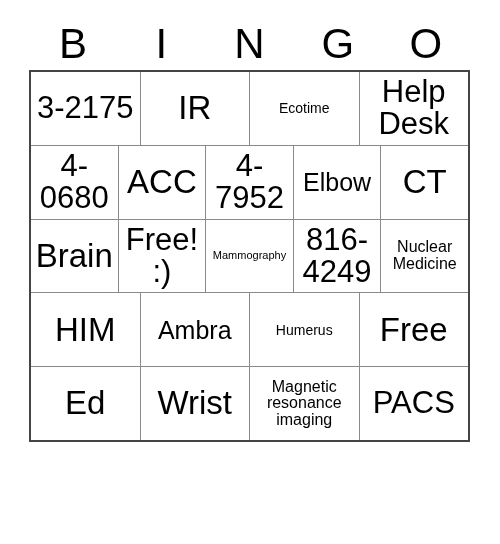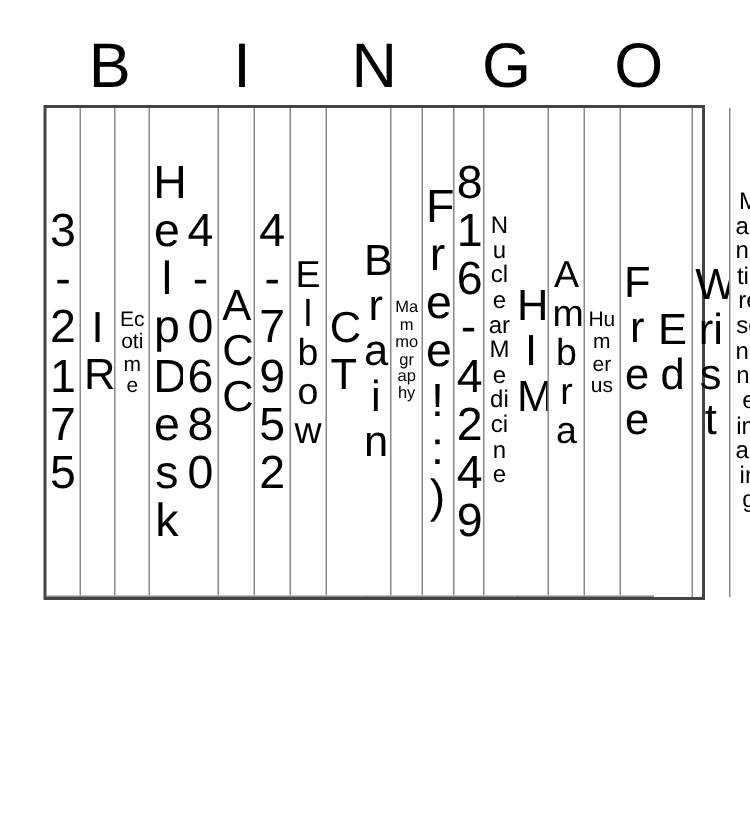--- a/index.html
+++ b/index.html
@@ -44,25 +44,25 @@
     letter-spacing: 0;
     color: #000000;
   }
 
   
   .grid {
     position: absolute;
     left: 29px;
     top: 70px;
     width: 441px;
-    height: 330px;
+    height: 372px;
     box-sizing: border-box;
     border: 2px solid #444444;
     display: flex;
-    flex-direction: row;
+    flex-direction: column;
     background: #ffffff;
   }
   .grid-row {
     flex: 1 1 0;
     display: flex;
     border-bottom: 1px solid #8a8a8a;
   }
   .grid-row:last-child {
     border-bottom: none;
   }
@@ -83,21 +83,21 @@
     border-right: none;
   }
 
   .cell-text {
     display: block;
     width: 100%;
     text-align: center;
   }
 
   
-  .fs-xl  { font-size: 29px; text-align: center; }
+  .fs-xl  { font-size: 33px; text-align: center; }
   .fs-lg  { font-size: 31px; }
   .fs-md  { font-size: 25px; }
   .fs-sm  { font-size: 14px; }
   .fs-xs  { font-size: 16px; }
   .fs-xxs { font-size: 11px; }
 </style>
 </head>
 <body>
 
 <div class="card">
@@ -140,24 +140,24 @@
         </div>
         <div class="cell">
           <span class="cell-text fs-xl">CT</span>
         </div>
       </div>
       <div class="grid-row">
         <div class="cell">
           <span class="cell-text fs-xl">Brain</span>
         </div>
         <div class="cell">
-          <span class="cell-text fs-xxs">Mammography</span>
+          <span class="cell-text fs-lg">Free! :)</span>
         </div>
         <div class="cell">
-          <span class="cell-text fs-lg">Free! :)</span>
+          <span class="cell-text fs-xxs">Mammography</span>
         </div>
         <div class="cell">
           <span class="cell-text fs-lg">816-4249</span>
         </div>
         <div class="cell">
           <span class="cell-text fs-xs">Nuclear Medicine</span>
         </div>
       </div>
       <div class="grid-row">
         <div class="cell">

